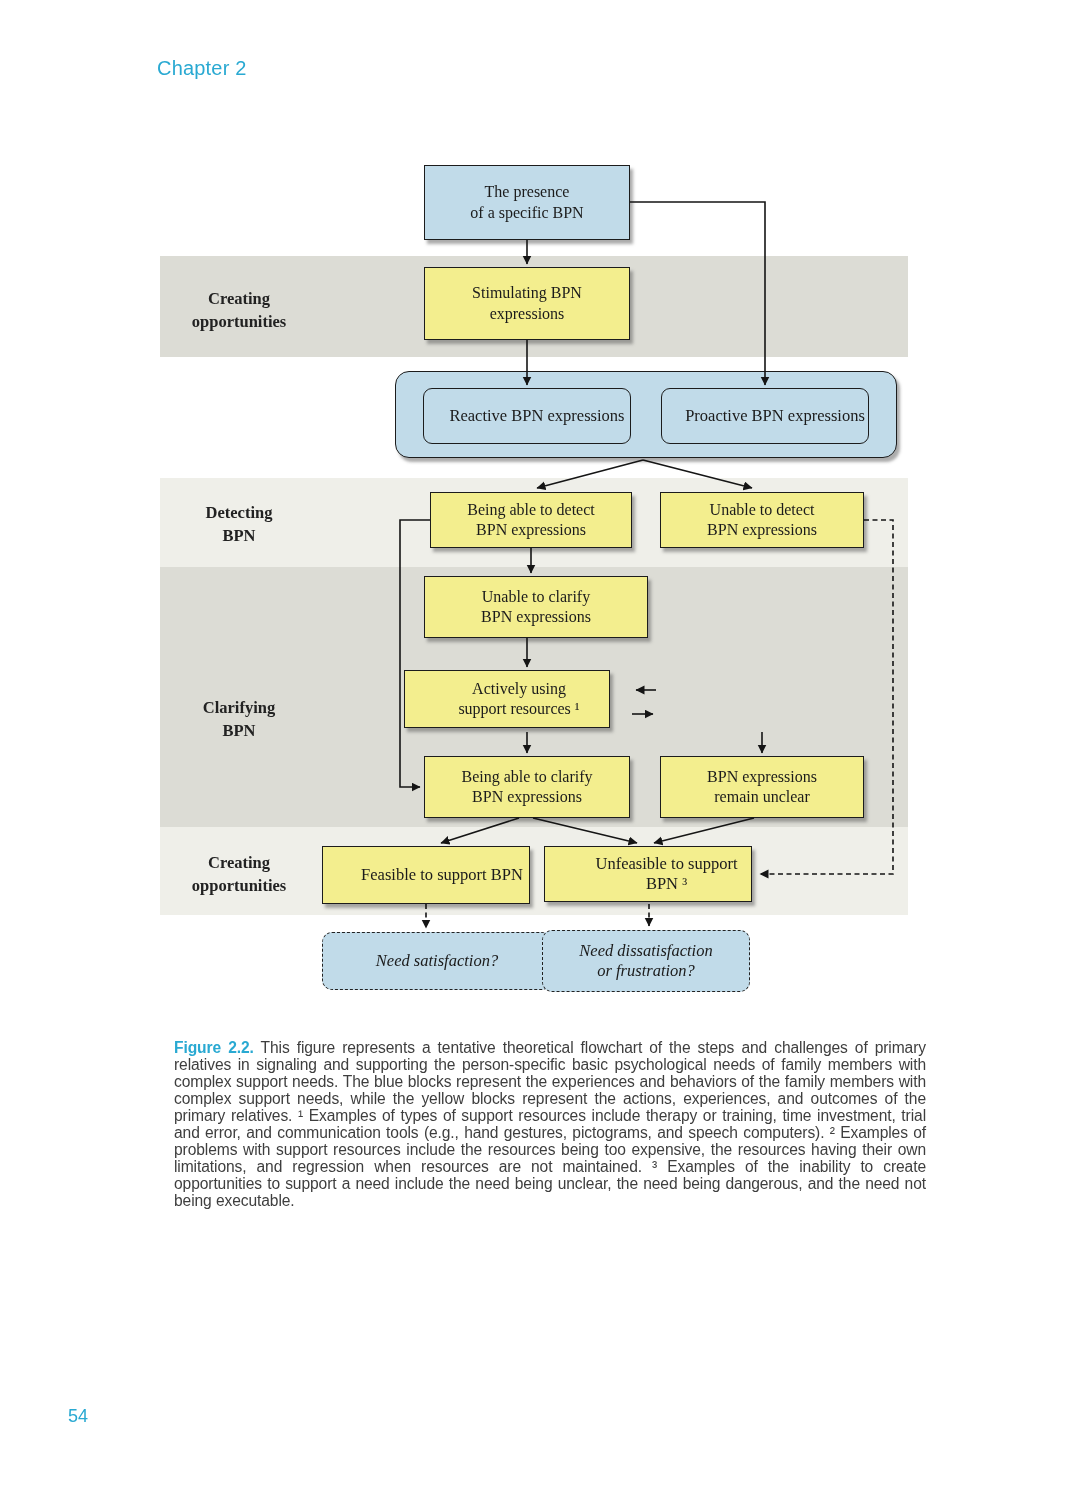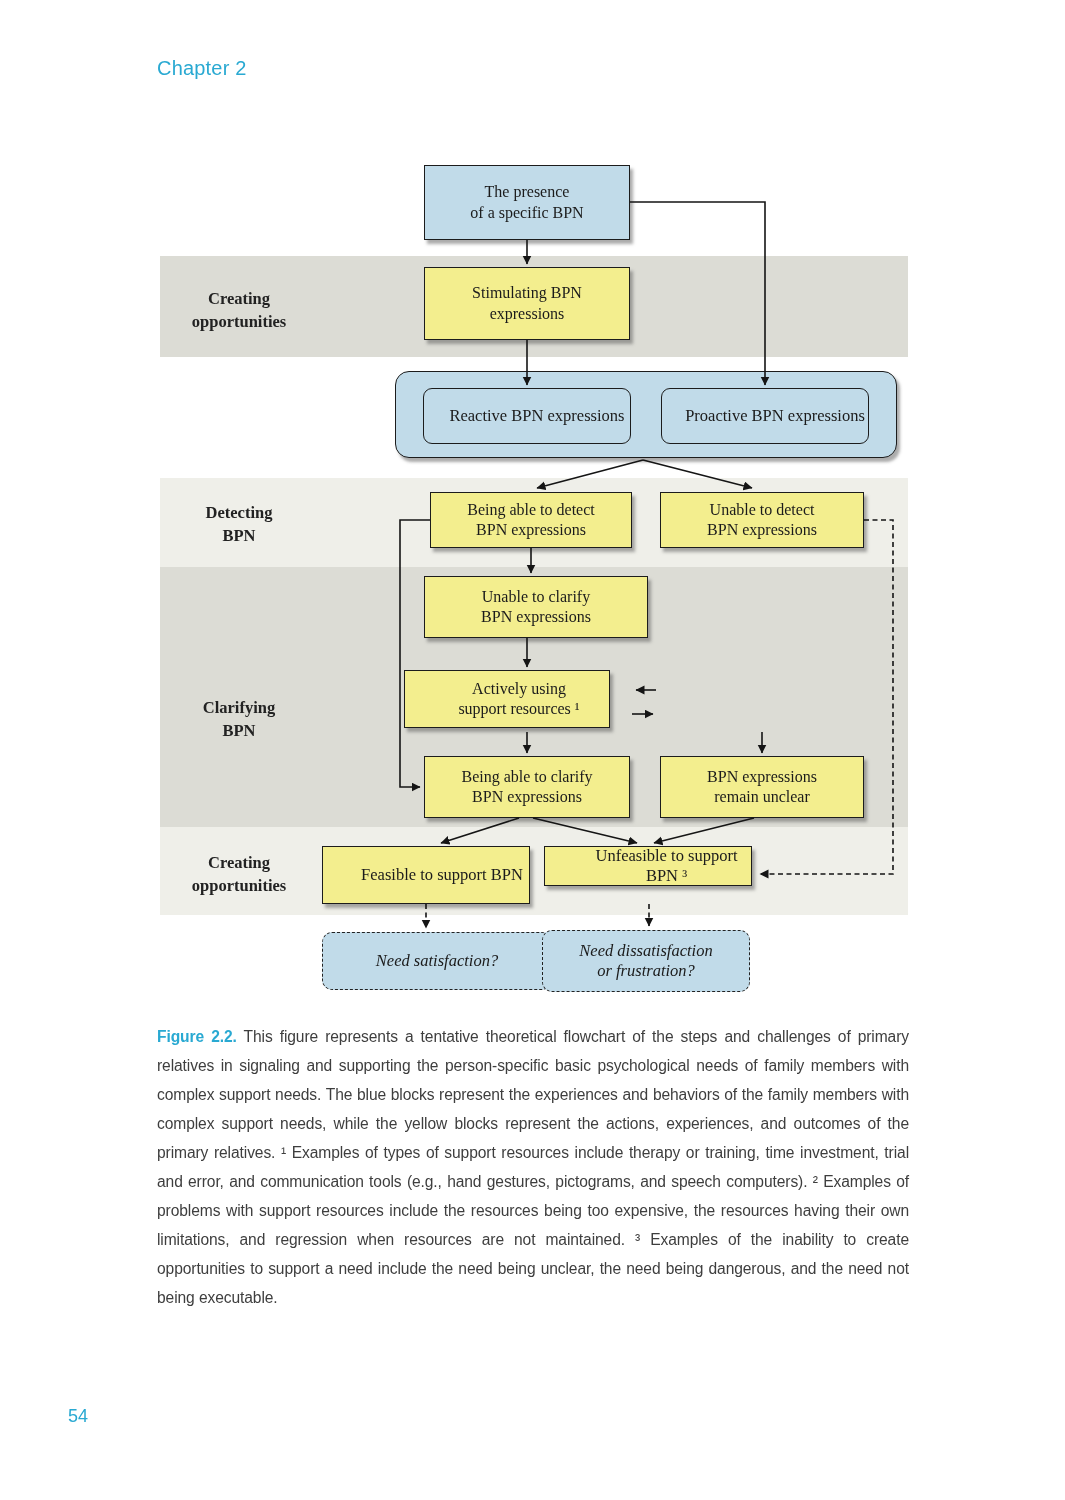--- a/index.html
+++ b/index.html
@@ -47,22 +47,22 @@
   .node.single{font-size:16.5px;}
   .node.dashedbox{
     background:var(--blue);border:1.7px dashed #222;border-radius:10px;
     font-style:italic;font-size:16.5px;box-shadow:none;
   }
   svg.overlay{position:absolute;left:0;top:0;pointer-events:none;}
   svg.overlay line,svg.overlay polyline{stroke:var(--line);stroke-width:1.6;fill:none;}
   svg.overlay .dash{stroke-dasharray:5 3.5;}
   
   .caption{
-    position:absolute;left:157px;top:1022px;width:752px;margin:0;
-    font-size:15.6px;line-height:29px;letter-spacing:-0.1px;
+    position:absolute;left:157px;top:1022px;width:752px;margin:17px;
+    font-size:15.6px;line-height:17px;letter-spacing:-0.1px;
     color:var(--caption);text-align:justify;
   }
   .cap-label{font-weight:bold;color:var(--accent);}
   .pagenum{position:absolute;left:68px;top:1406px;font-size:18px;color:var(--accent);}
 </style>
 </head>
 <body>
 
 <div class="page">
 
@@ -101,21 +101,21 @@
     <div class="node yellow" style="left:424px;top:576px;width:224px;height:62px;">Unable to clarify
 BPN expressions</div>
     <div class="node yellow" style="left:404px;top:670px;width:206px;height:58px;padding-left:24px;">Actively using
 support resources ¹</div>
     <div class="node yellow" style="left:424px;top:756px;width:206px;height:62px;">Being able to clarify
 BPN expressions</div>
     <div class="node yellow" style="left:660px;top:756px;width:204px;height:62px;">BPN expressions
 remain unclear</div>
 
     <div class="node yellow single" style="left:322px;top:846px;width:208px;height:58px;padding-left:32px;">Feasible to support BPN</div>
-    <div class="node yellow single" style="left:544px;top:846px;width:208px;height:40px;padding-left:37px;">Unfeasible to support BPN ³</div>
+    <div class="node yellow single" style="left:544px;top:846px;width:208px;height:56px;padding-left:37px;">Unfeasible to support BPN ³</div>
 
     <div class="node dashedbox" style="left:322px;top:932px;width:230px;height:58px;">Need satisfaction?</div>
     <div class="node dashedbox" style="left:542px;top:930px;width:208px;height:62px;">Need dissatisfaction
 or frustration?</div>
 
     <svg class="overlay" width="1065" height="1020" viewBox="0 0 1065 1020">
       <defs>
         <marker id="ah" markerUnits="userSpaceOnUse" markerWidth="11" markerHeight="10" refX="8.5" refY="4.5" orient="auto">
           <path d="M0,0 L9,4.5 L0,9 z" fill="#151515"></path>
         </marker>

